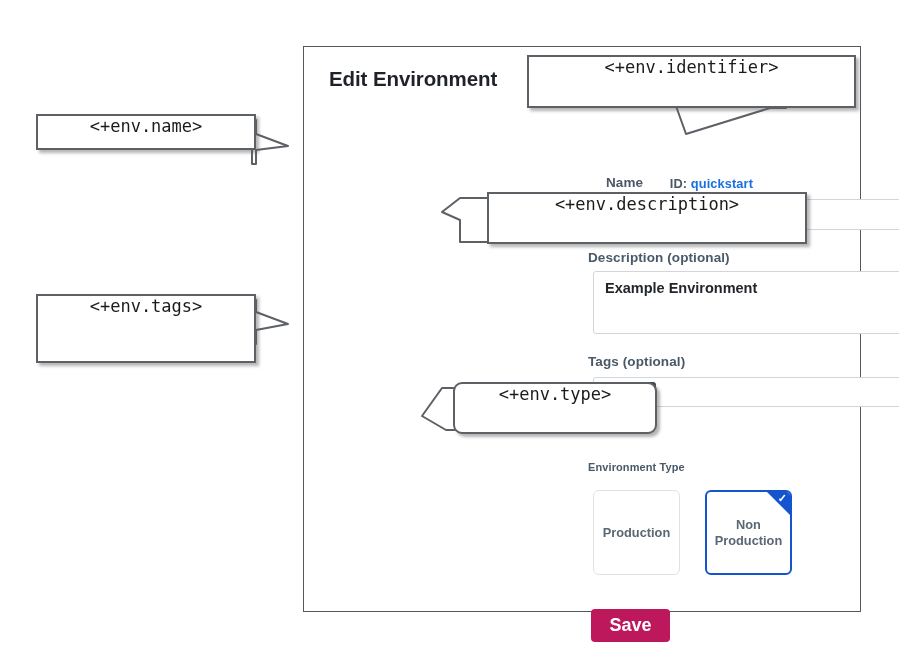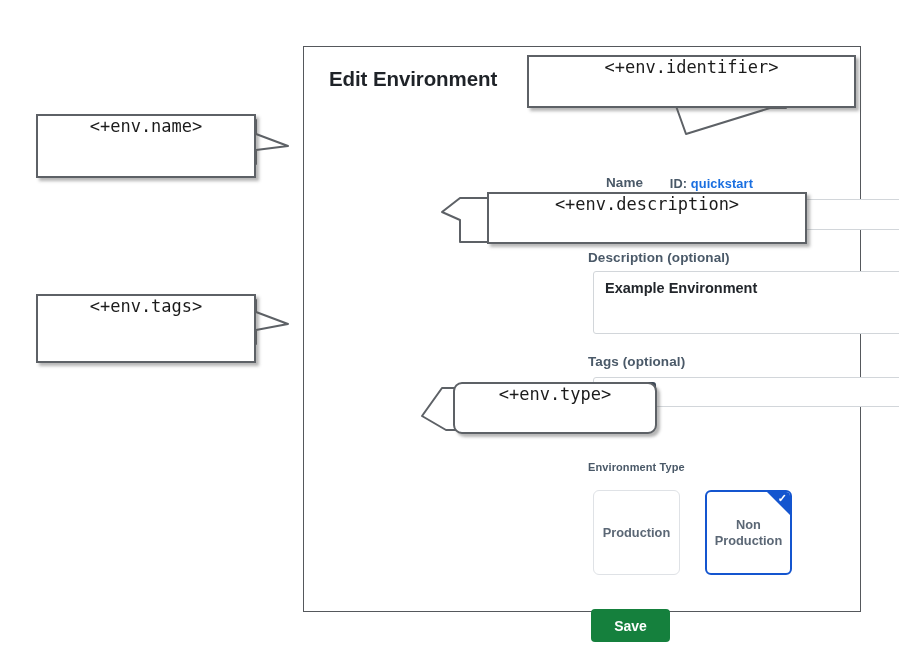--- a/index.html
+++ b/index.html
@@ -181,26 +181,26 @@
     line-height: 12px;
   }
 
   
   #save-button {
     position: absolute;
     left: 287px;
     top: 562px;
     width: 79px;
     height: 33px;
-    background: #15803d;
+    background: #be185d;
     border: none;
     border-radius: 4px;
     color: #ffffff;
     font-family: "Liberation Sans", sans-serif;
-    font-size: 14px;
+    font-size: 18px;
     font-weight: bold;
     cursor: pointer;
   }
 
   
   .callout {
     position: absolute;
     box-sizing: border-box;
     background: #ffffff;
     border: 2px solid #5d6166;
@@ -213,21 +213,21 @@
     color: #1b1b1b;
     z-index: 6;
     white-space: nowrap;
   }
   .tail {
     position: absolute;
     z-index: 5;
   }
   .tail svg { display: block; overflow: visible; }
 
-  #callout-name { left: 36px; top: 114px; width: 220px; height: 64px; }
+  #callout-name { left: 36px; top: 114px; width: 220px; height: 36px; }
   #callout-tags { left: 36px; top: 294px; width: 220px; height: 69px; }
   #callout-identifier { left: 527px; top: 55px; width: 329px; height: 53px; }
   #callout-description { left: 487px; top: 192px; width: 320px; height: 52px; }
   #callout-type { left: 453px; top: 382px; width: 204px; height: 52px; border-radius: 9px; }
 
   #tail-name { left: 250px; top: 118px; }
   #tail-tags { left: 250px; top: 298px; }
   #tail-identifier { left: 640px; top: 104px; }
   #tail-description { left: 440px; top: 196px; }
   #tail-type { left: 420px; top: 386px; }

